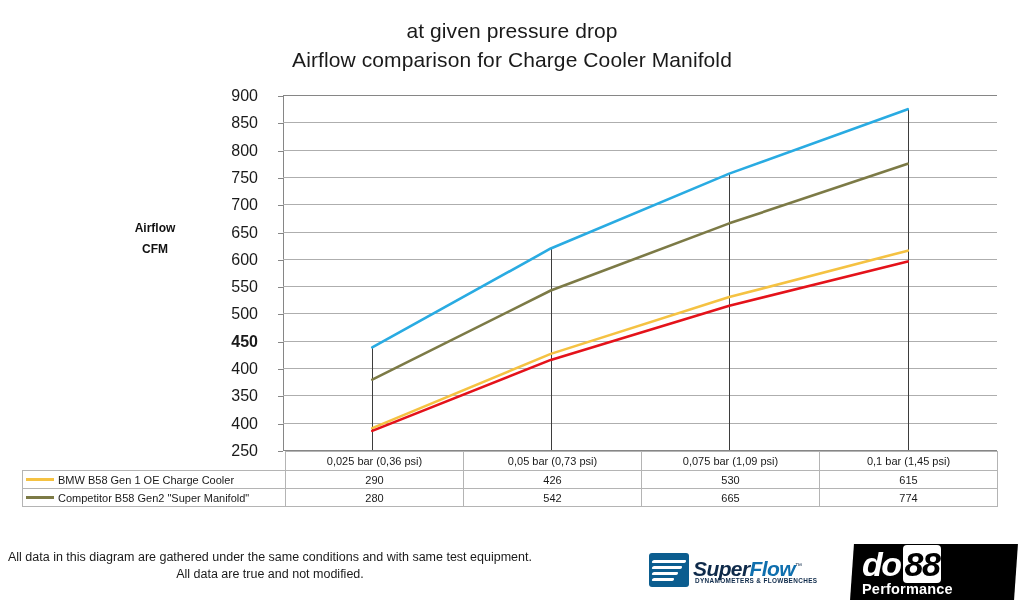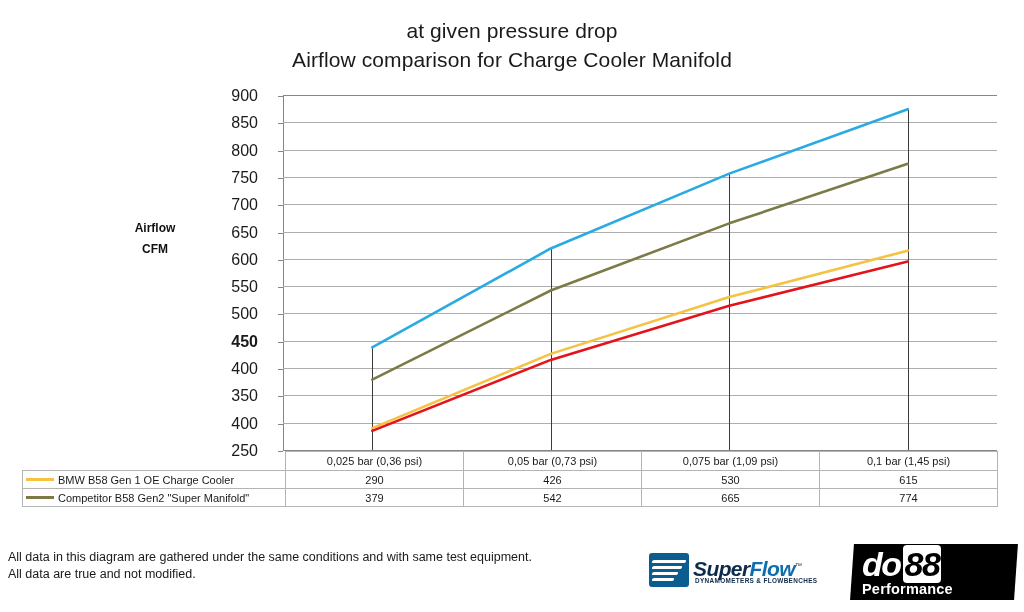--- a/index.html
+++ b/index.html
@@ -144,20 +144,21 @@
   .series-label { vertical-align: middle; }
 
   
   #footnote {
     position: absolute;
     left: 8px;
     top: 549px;
     font-size: 12.5px;
     line-height: 17px;
     color: #1a1a1a;
+    text-align: center;
   }
   #footnote .line { display: block; }
 
   
   #superflow-logo {
     position: absolute;
     left: 649px;
     top: 551px;
     width: 175px;
     height: 40px;
@@ -364,21 +365,21 @@
       </tr>
       <tr>
         <td class="label-cell"><span class="swatch" style="background: rgb(245, 194, 66);"></span><span class="series-label">BMW B58 Gen 1 OE Charge Cooler</span></td>
         <td>290</td>
         <td>426</td>
         <td>530</td>
         <td>615</td>
       </tr>
       <tr>
         <td class="label-cell"><span class="swatch" style="background: rgb(124, 122, 70);"></span><span class="series-label">Competitor B58 Gen2 "Super Manifold"</span></td>
-        <td>379</td>
+        <td>280</td>
         <td>542</td>
         <td>665</td>
         <td>774</td>
       </tr>
     </tbody>
 </table>
 
 <div id="footnote">
   <span class="line">All data in this diagram are gathered under the same conditions and with same test equipment.</span>
   <span class="line">All data are true and not modified.</span>

